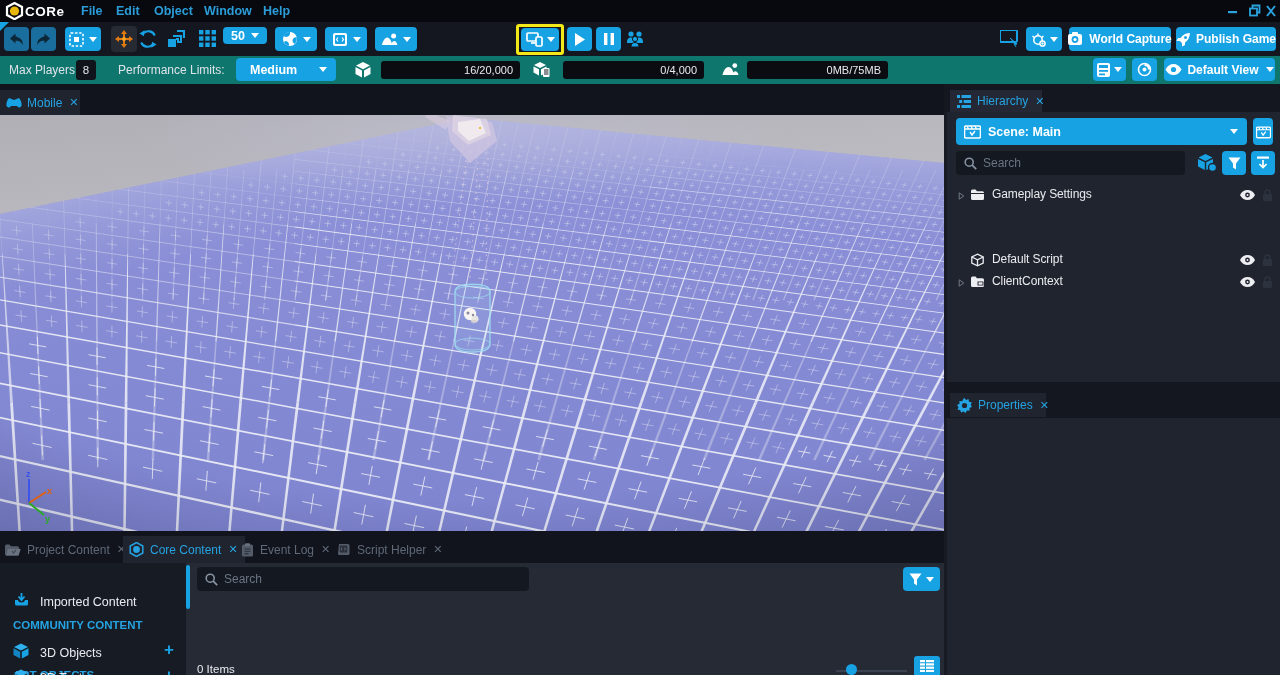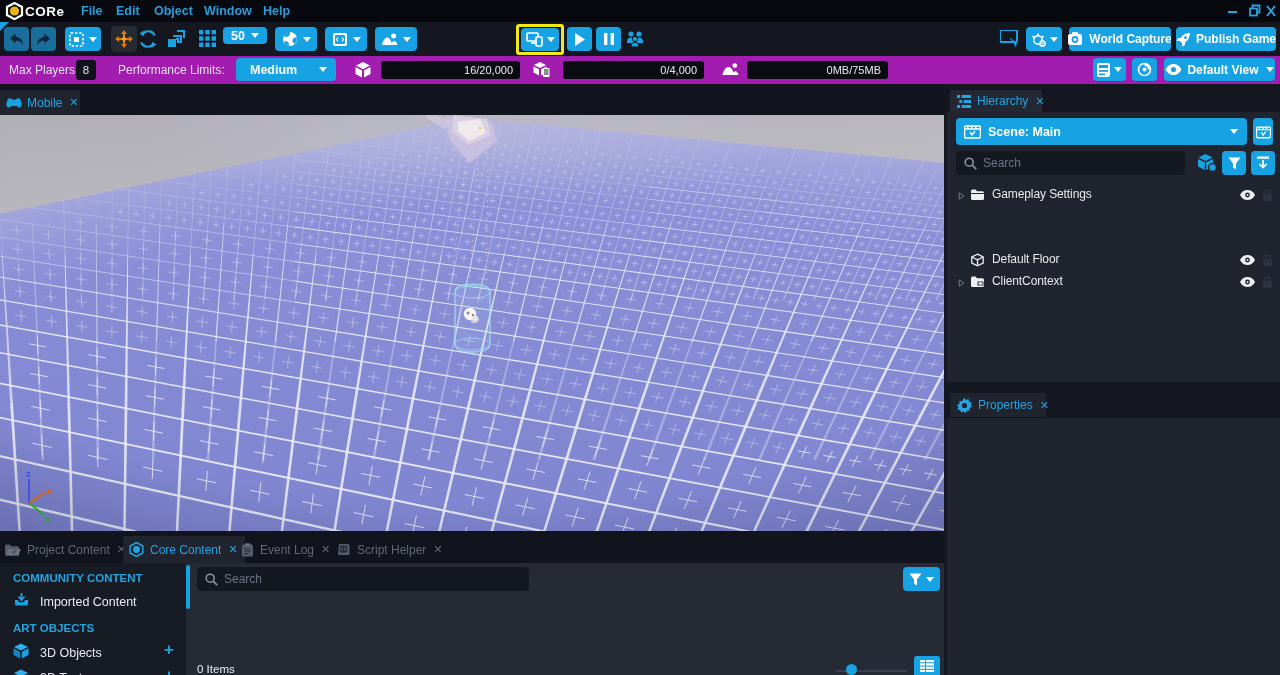--- a/index.html
+++ b/index.html
@@ -3,40 +3,40 @@
 <style>
 *{margin:0;padding:0;box-sizing:border-box;font-family:"Liberation Sans",sans-serif;}
 html,body{width:1280px;height:675px;overflow:hidden;background:#0b0e14;}
 .abs{position:absolute;}
 #app{position:relative;width:1280px;height:675px;}
 
 #titlebar{position:absolute;left:0;top:0;width:1280px;height:22px;background:#07090e;}
 .menu{position:absolute;top:0;height:22px;line-height:22px;color:#2b9cd8;font-weight:bold;font-size:12.5px;}
 
 #tb1{position:absolute;left:0;top:22px;width:1280px;height:34px;background:#14171f;}
-#tb2{position:absolute;left:0;top:56px;width:1280px;height:28px;background:#a21caf;}
+#tb2{position:absolute;left:0;top:56px;width:1280px;height:28px;background:#0f766e;}
 .hatch{background-image:repeating-linear-gradient(135deg,rgba(255,255,255,0.016) 0 1px,rgba(0,0,0,0) 1px 3px);}
 .btn{position:absolute;border-radius:4px;background:#17a2e4;display:flex;align-items:center;justify-content:center;white-space:nowrap;}
 .btn2{position:absolute;border-radius:4px;background:#1a6e9e;display:flex;align-items:center;justify-content:center;}
 .caret{width:0;height:0;border-left:4px solid transparent;border-right:4px solid transparent;border-top:5px solid #fff;display:inline-block;}
 .meter{position:absolute;background:#0a0c11;border-radius:3px;color:#e8eaef;font-size:11px;text-align:right;line-height:18px;padding-right:7px;}
 .tbtext{position:absolute;color:#dfe3e9;font-size:12px;line-height:28px;}
 
 .tabbar{position:absolute;background:#11141c;}
 .tab{position:absolute;display:flex;align-items:center;font-size:12px;color:#5f6978;white-space:nowrap;}
 .tab svg,.btn svg,.btn2 svg,.srchbox svg{flex-shrink:0;}
 .tab.active{background:#20242e;color:#25a3e2;}
 .tabx{margin-left:7px;font-size:11px;}
 
 #rpanel{position:absolute;left:944px;top:84px;width:336px;height:591px;background:#171a22;}
 .treerow{position:absolute;left:0;width:333px;height:22px;display:flex;align-items:center;color:#e9ebef;font-size:12px;letter-spacing:-0.1px;}
 .srchbox{background:#141821;border-radius:4px;color:#6b7584;font-size:12px;display:flex;align-items:center;}
 
 #bpanel{position:absolute;left:0;top:531px;width:944px;height:144px;background:#11141c;}
-.bluehdr{color:#25a3e2;font-weight:bold;font-size:11.5px;}
+.bluehdr{color:#25a3e2;font-weight:bold;font-size:11.5px;margin-top:47px;}
 </style></head><body>
 <div id="app">
 
 <div id="titlebar">
  <svg class="abs" style="left:4px;top:2px" width="62" height="18" viewBox="0 0 62 18">
   <path d="M10.5 1 L18 5 L18 13 L10.5 17.2 L3 13 L3 5 Z" fill="none" stroke="#fff" stroke-width="2.2"></path>
   <circle cx="10.5" cy="9" r="4.6" fill="#e8b60c"></circle>
   <text x="21" y="14" font-size="13.5" font-weight="bold" fill="#fff" letter-spacing="0.5">CORe</text>
  </svg>
  <div class="menu" style="left:81px;">File</div>
@@ -668,21 +668,21 @@
           <path d="M3 5 V3.5 Q3 1 5.5 1 Q8 1 8 3.5 V5" fill="none" stroke="#2c323e" stroke-width="1.6"></path>
         </svg>
 </div>
       <div class="treerow" style="top:65px">
  <svg width="15" height="14" viewBox="0 0 15 14" style="position:absolute;left:26px;top:4px">
           <g fill="none" stroke="#eceef2" stroke-width="1.3">
             <path d="M7.5 1.2 L13.2 4 L13.2 10 L7.5 12.8 L1.8 10 L1.8 4 Z"></path>
             <path d="M1.8 4 L7.5 6.8 L13.2 4 M7.5 6.8 L7.5 12.8"></path>
           </g>
         </svg>
- <span style="position:absolute;left:48px;top:3px">Default Floor</span>
+ <span style="position:absolute;left:48px;top:3px">Default Script</span>
  <svg width="15" height="10" viewBox="0 0 15 10" style="position:absolute;left:296px;top:6px">
           <path d="M7.5 0 Q12.5 0 15 5 Q12.5 10 7.5 10 Q2.5 10 0 5 Q2.5 0 7.5 0 Z" fill="#eceef2"></path>
           <circle cx="7.5" cy="5" r="2.4" fill="#20242e"></circle>
           <circle cx="7.5" cy="5" r="1" fill="#eceef2"></circle>
         </svg>
  <svg width="11" height="12" viewBox="0 0 11 12" style="position:absolute;left:318px;top:5px">
           <rect x="1" y="5" width="9" height="7" rx="1" fill="#2c323e"></rect>
           <path d="M3 5 V3.5 Q3 1 5.5 1 Q8 1 8 3.5 V5" fill="none" stroke="#2c323e" stroke-width="1.6"></path>
         </svg>
 </div>

